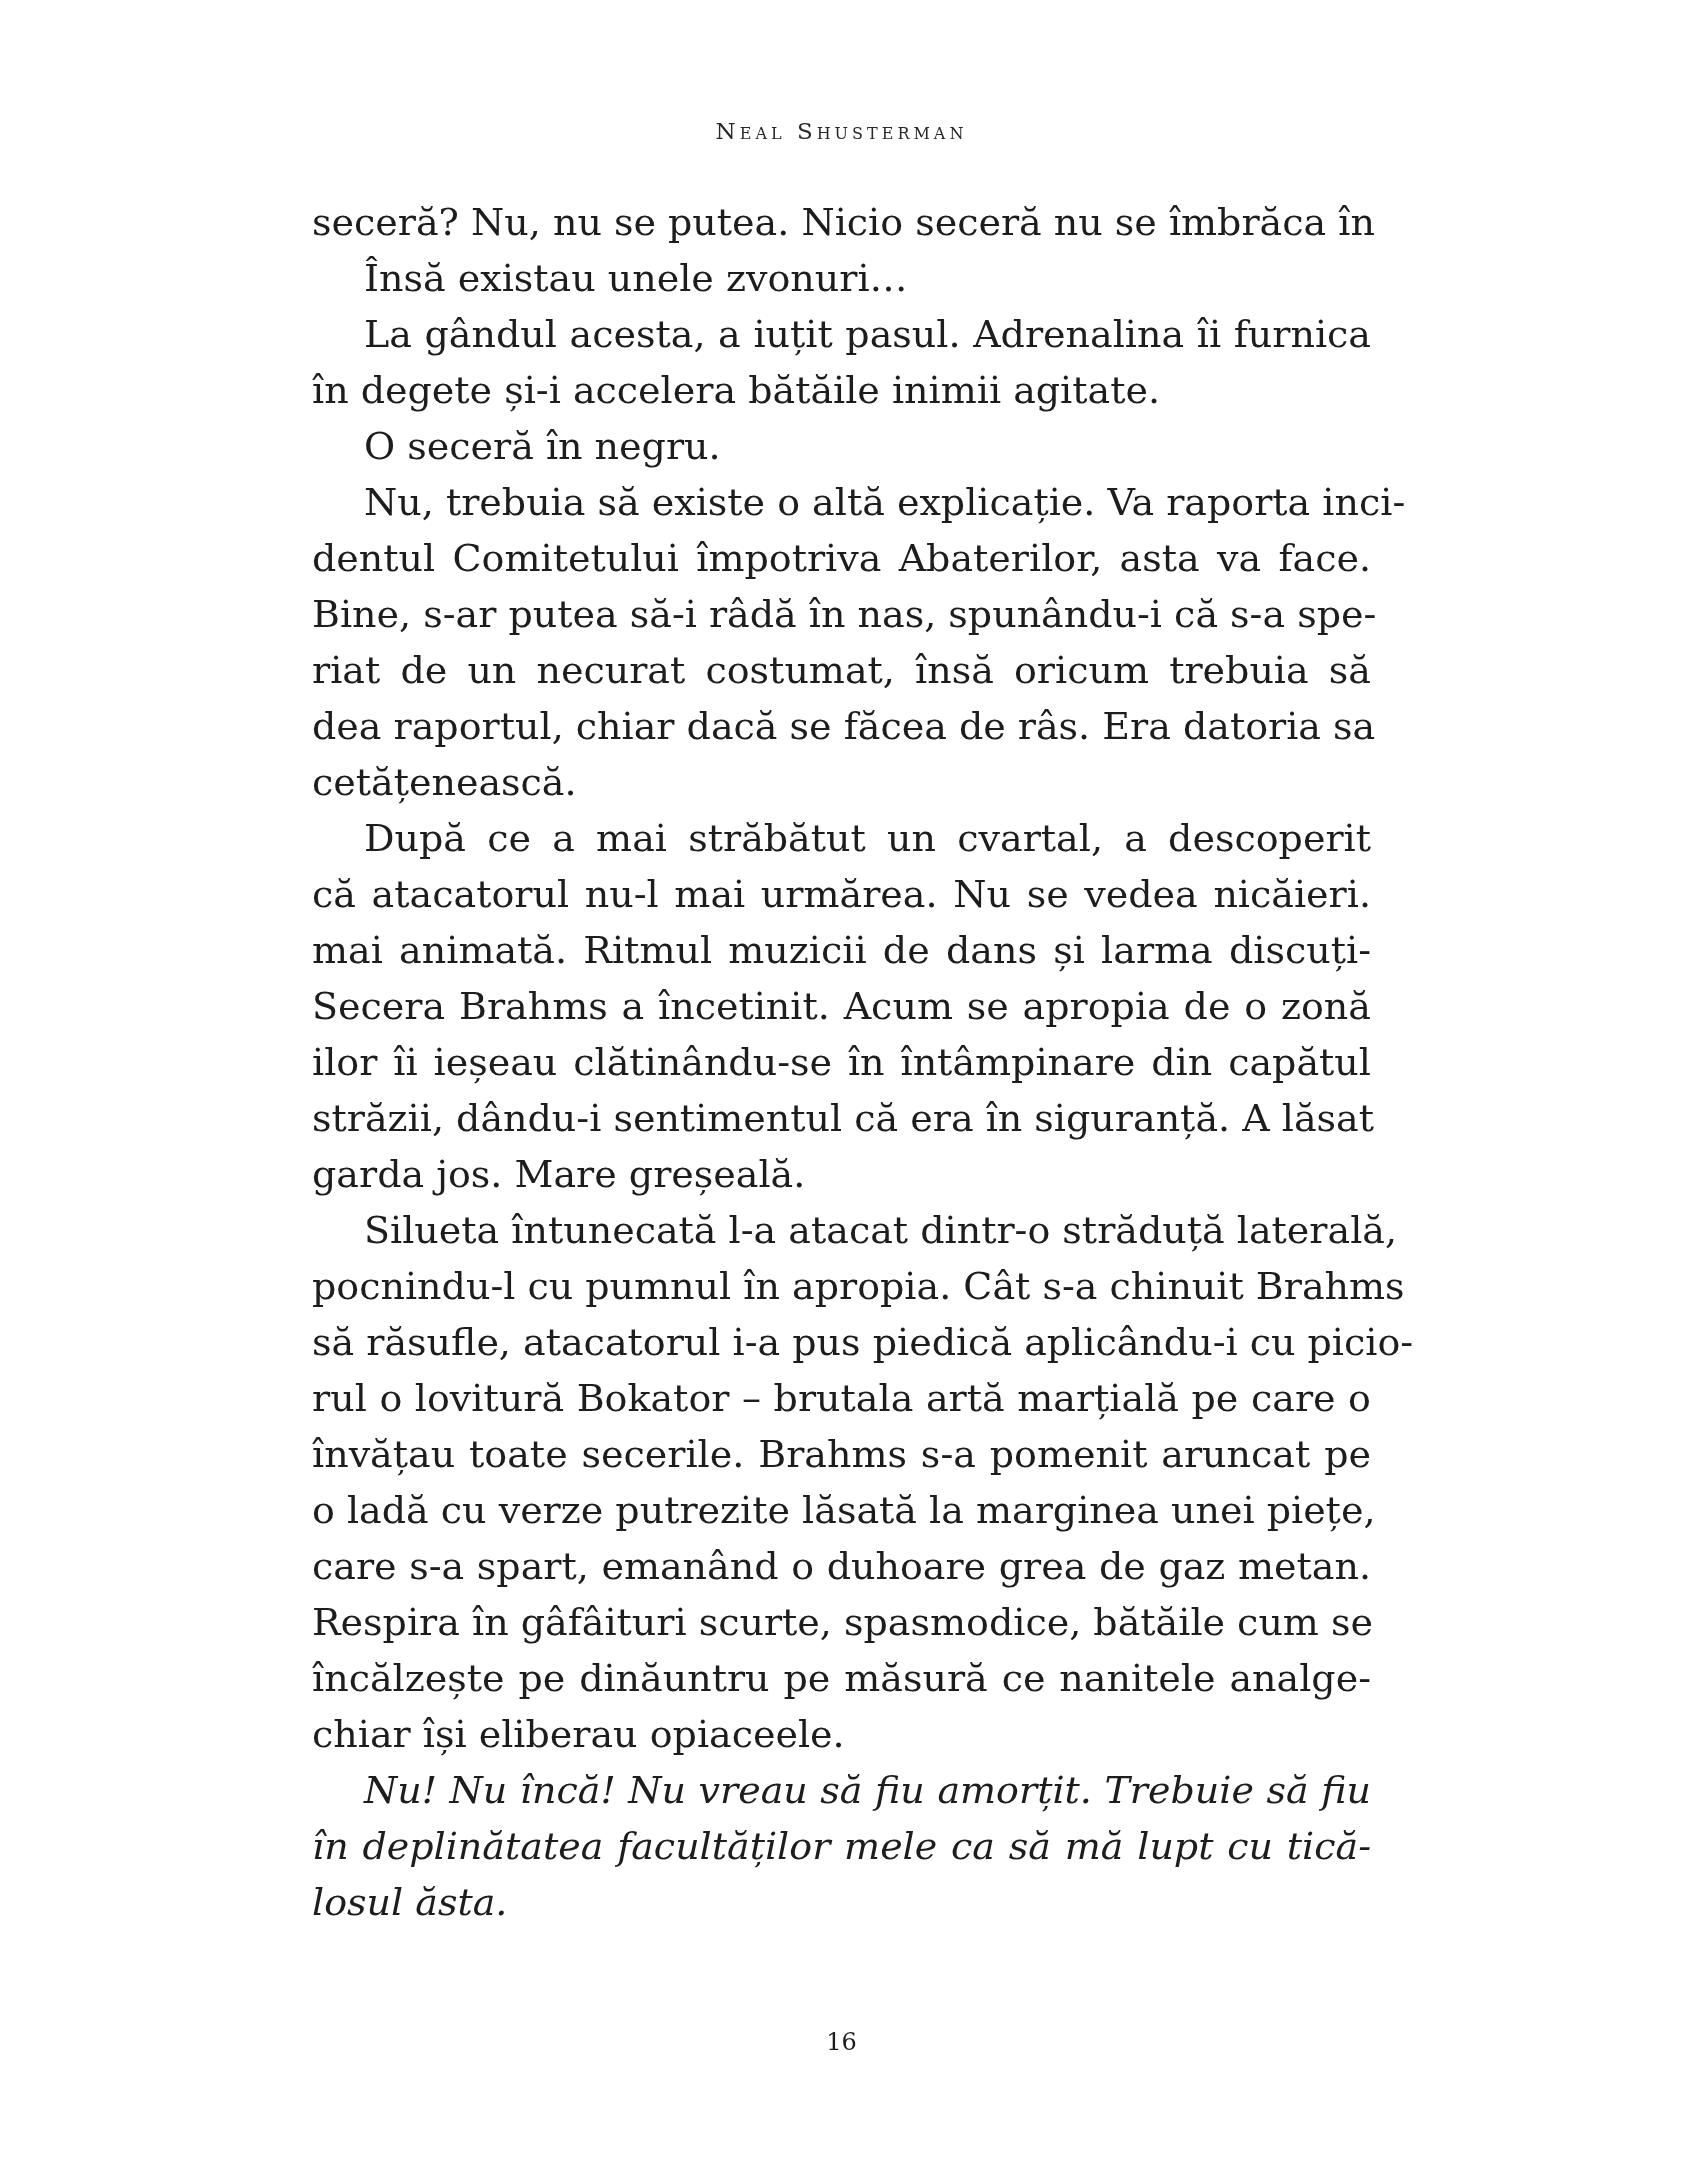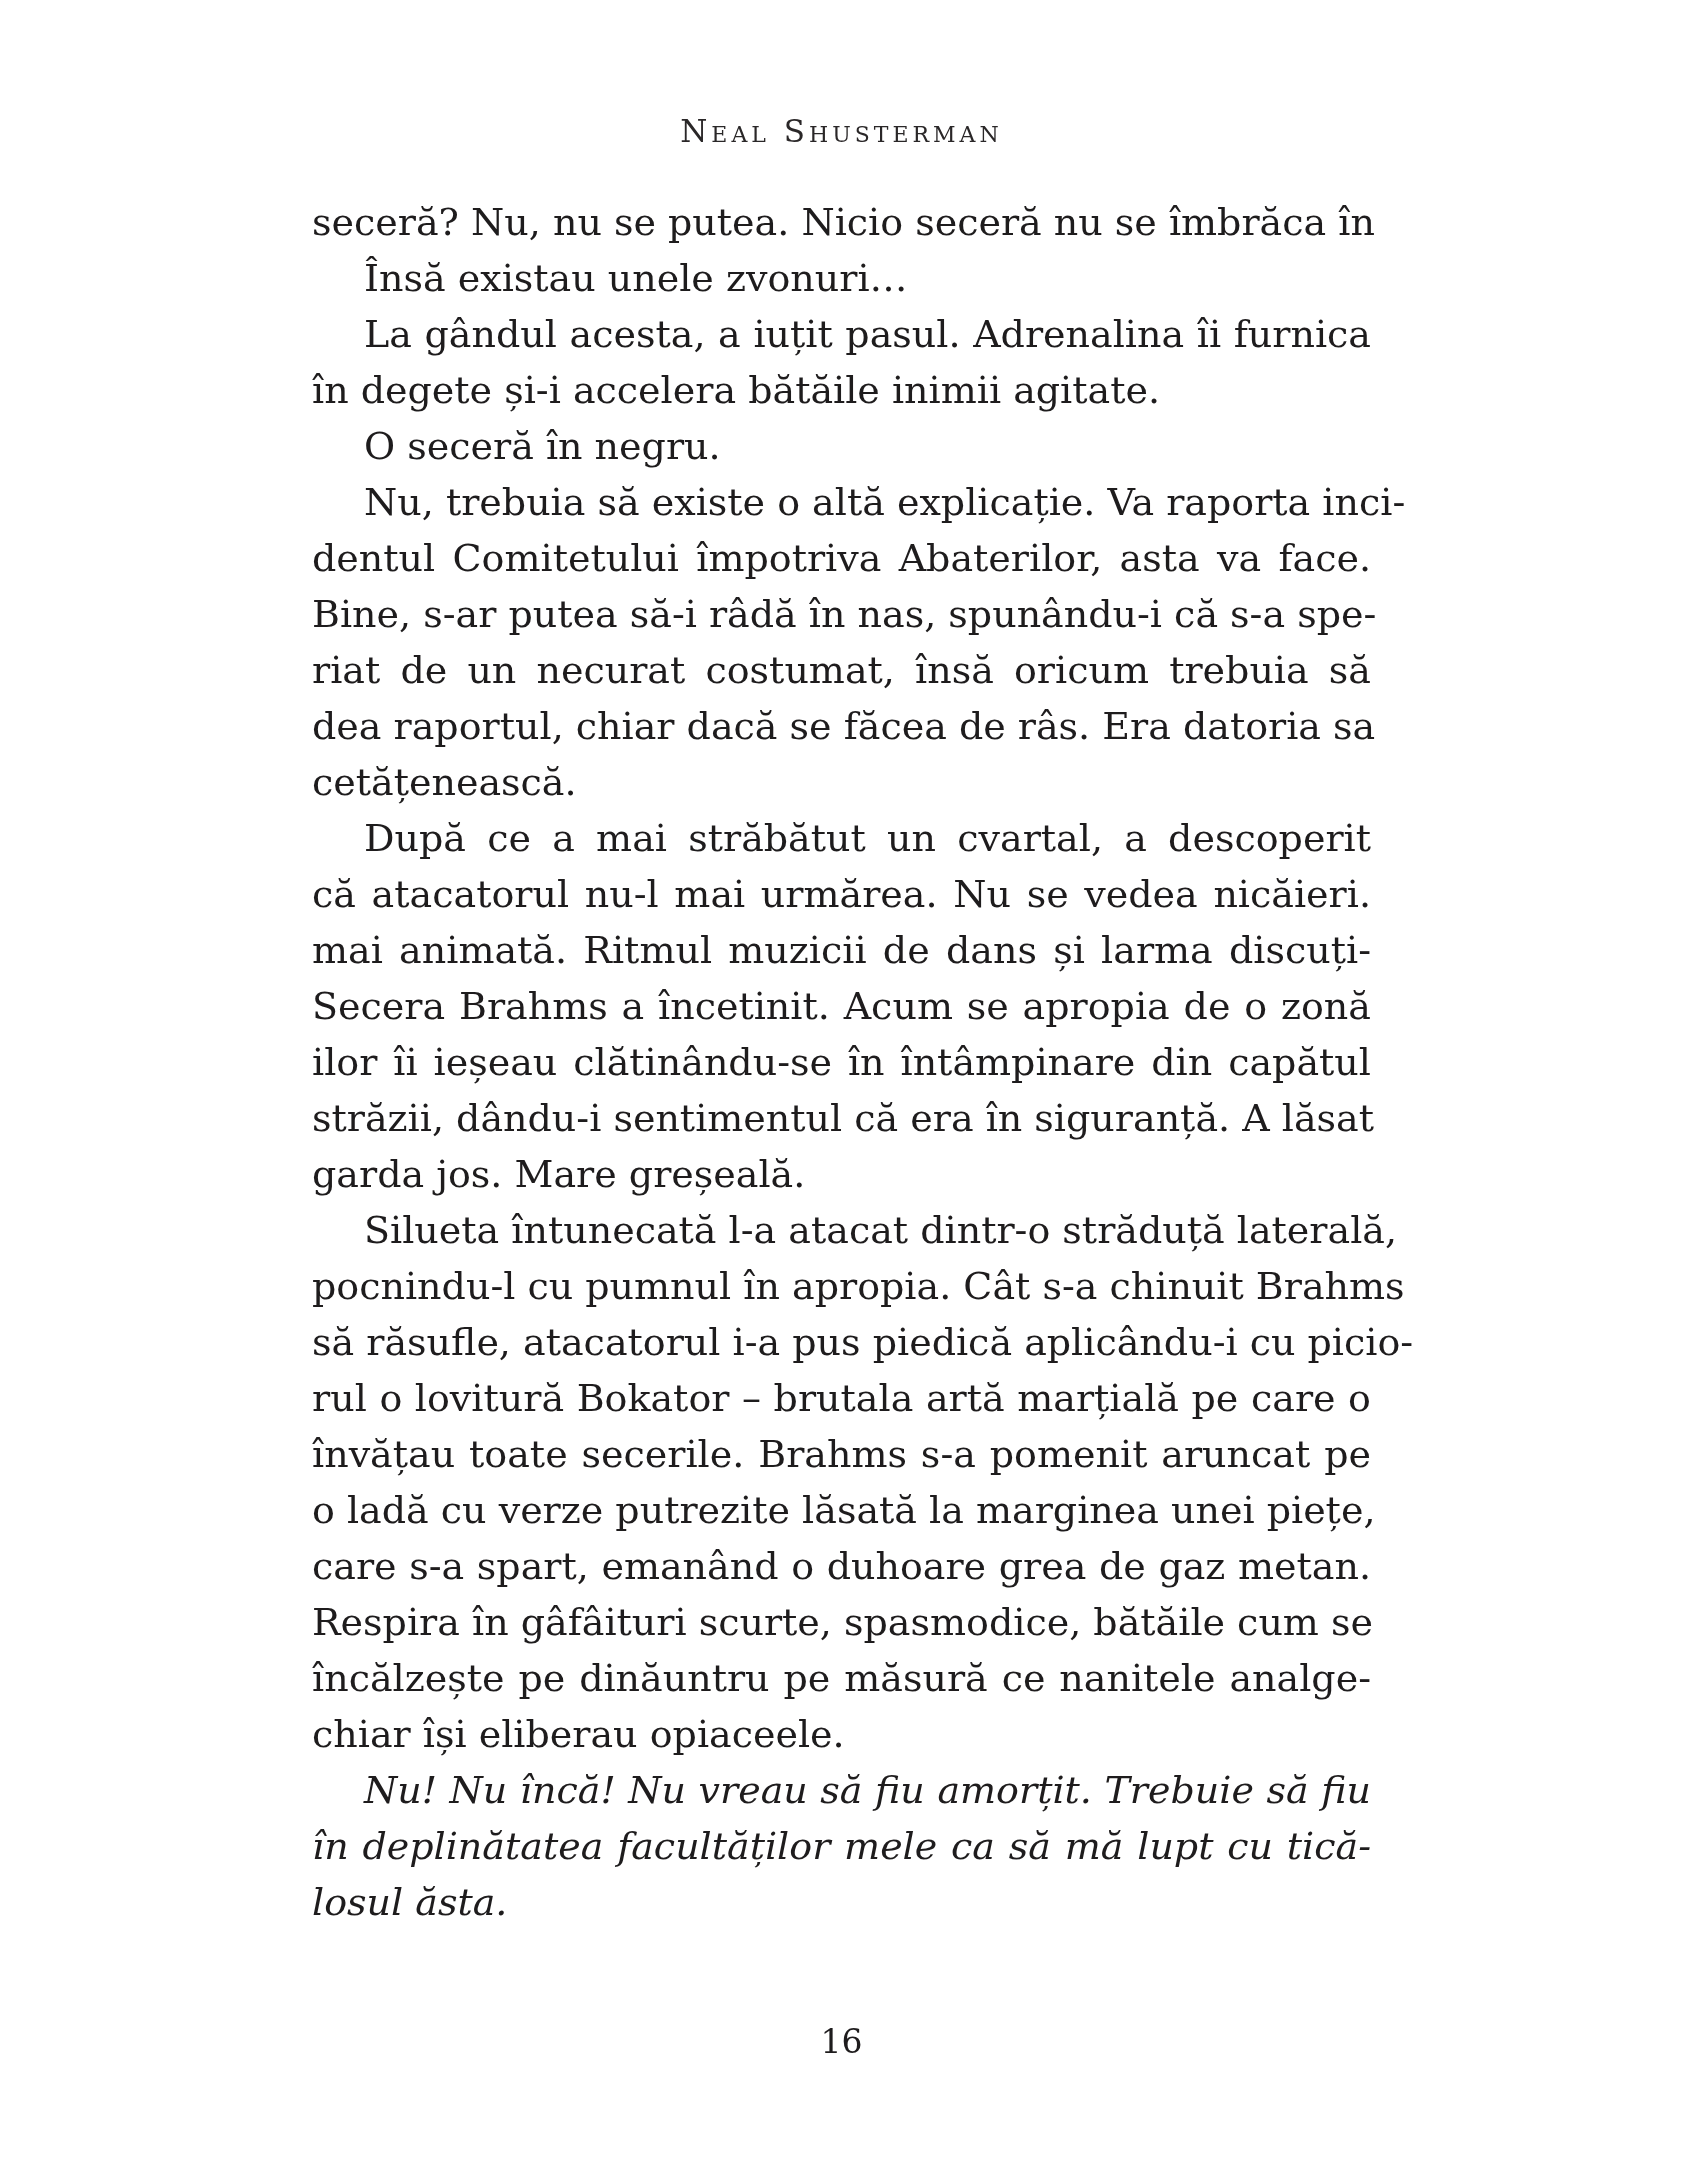--- a/index.html
+++ b/index.html
@@ -14,21 +14,21 @@
       overflow: hidden;
       color: #1e1c1d;
       font-family: "DejaVu Serif", serif;
     }
     .running-head {
       position: absolute;
       top: 113px;
       left: 0;
       width: 1683px;
       text-align: center;
-      font-size: 31px;
+      font-size: 23px;
       line-height: 36px;
       letter-spacing: 4px;
       font-variant: small-caps;
       color: #2a2728;
     }
     .text-block {
       position: absolute;
       top: 194px;
       left: 312px;
       width: 1059px;
@@ -54,21 +54,21 @@
     }
     .line span {
       display: block;
     }
     .page-number {
       position: absolute;
       top: 2022px;
       left: 0;
       width: 1683px;
       text-align: center;
-      font-size: 33px;
+      font-size: 24px;
       line-height: 40px;
     }
   </style>
 </head>
 <body>
 
 <div class="running-head">Neal Shusterman</div>
 
 <div class="text-block" id="text-block">
     <div class="line">

